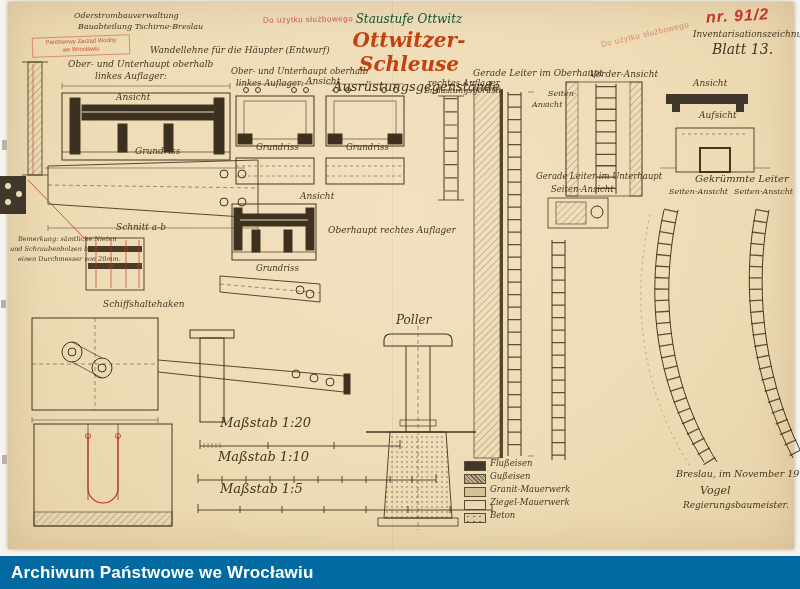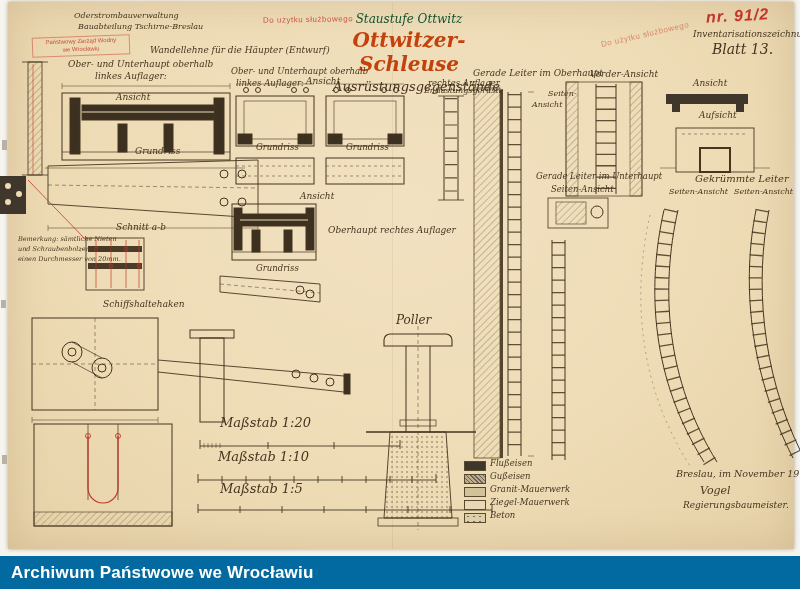--- a/index.html
+++ b/index.html
@@ -344,21 +344,21 @@
   <span class="lbl" style="left:712px;top:42px;font-size:14px;">Blatt 13.</span>
 
   <span class="lbl" style="left:150px;top:46px;font-size:9px;">Wandellehne für die Häupter (Entwurf)</span>
   <span class="lbl" style="left:68px;top:60px;font-size:9px;">Ober- und Unterhaupt oberhalb</span>
   <span class="lbl" style="left:95px;top:72px;font-size:9px;">linkes Auflager:</span>
   <span class="lbl" style="left:116px;top:93px;font-size:9px;">Ansicht</span>
   <span class="lbl" style="left:135px;top:147px;font-size:9px;">Grundriss</span>
   <span class="lbl" style="left:116px;top:223px;font-size:9px;">Schnitt a-b</span>
 
   <span class="lbl" style="left:18px;top:236px;font-size:6.5px;">Bemerkung: sämtliche Nieten</span>
-  <span class="lbl" style="left:18px;top:246px;font-size:6.5px;">und Schraubenbolzen haben</span>
+  <span class="lbl" style="left:10px;top:246px;font-size:6.5px;">und Schraubenbolzen haben</span>
   <span class="lbl" style="left:18px;top:256px;font-size:6.5px;">einen Durchmesser von 20mm.</span>
 
   <span class="lbl" style="left:231px;top:67px;font-size:8.5px;">Ober- und Unterhaupt oberhalb</span>
   <span class="lbl" style="left:236px;top:79px;font-size:8.5px;">linkes Auflager:</span>
   <span class="lbl" style="left:306px;top:77px;font-size:9px;">Ansicht</span>
   <span class="lbl" style="left:384px;top:79px;font-size:8.5px;padding-left:44px;">rechtes Auflager</span>
   <span class="lbl" style="left:424px;top:87px;font-size:8px;">Entlastungsgerüste</span>
   <span class="lbl" style="left:256px;top:143px;font-size:8.5px;">Grundriss</span>
   <span class="lbl" style="left:346px;top:143px;font-size:8.5px;">Grundriss</span>
   <span class="lbl" style="left:300px;top:192px;font-size:9px;">Ansicht</span>

